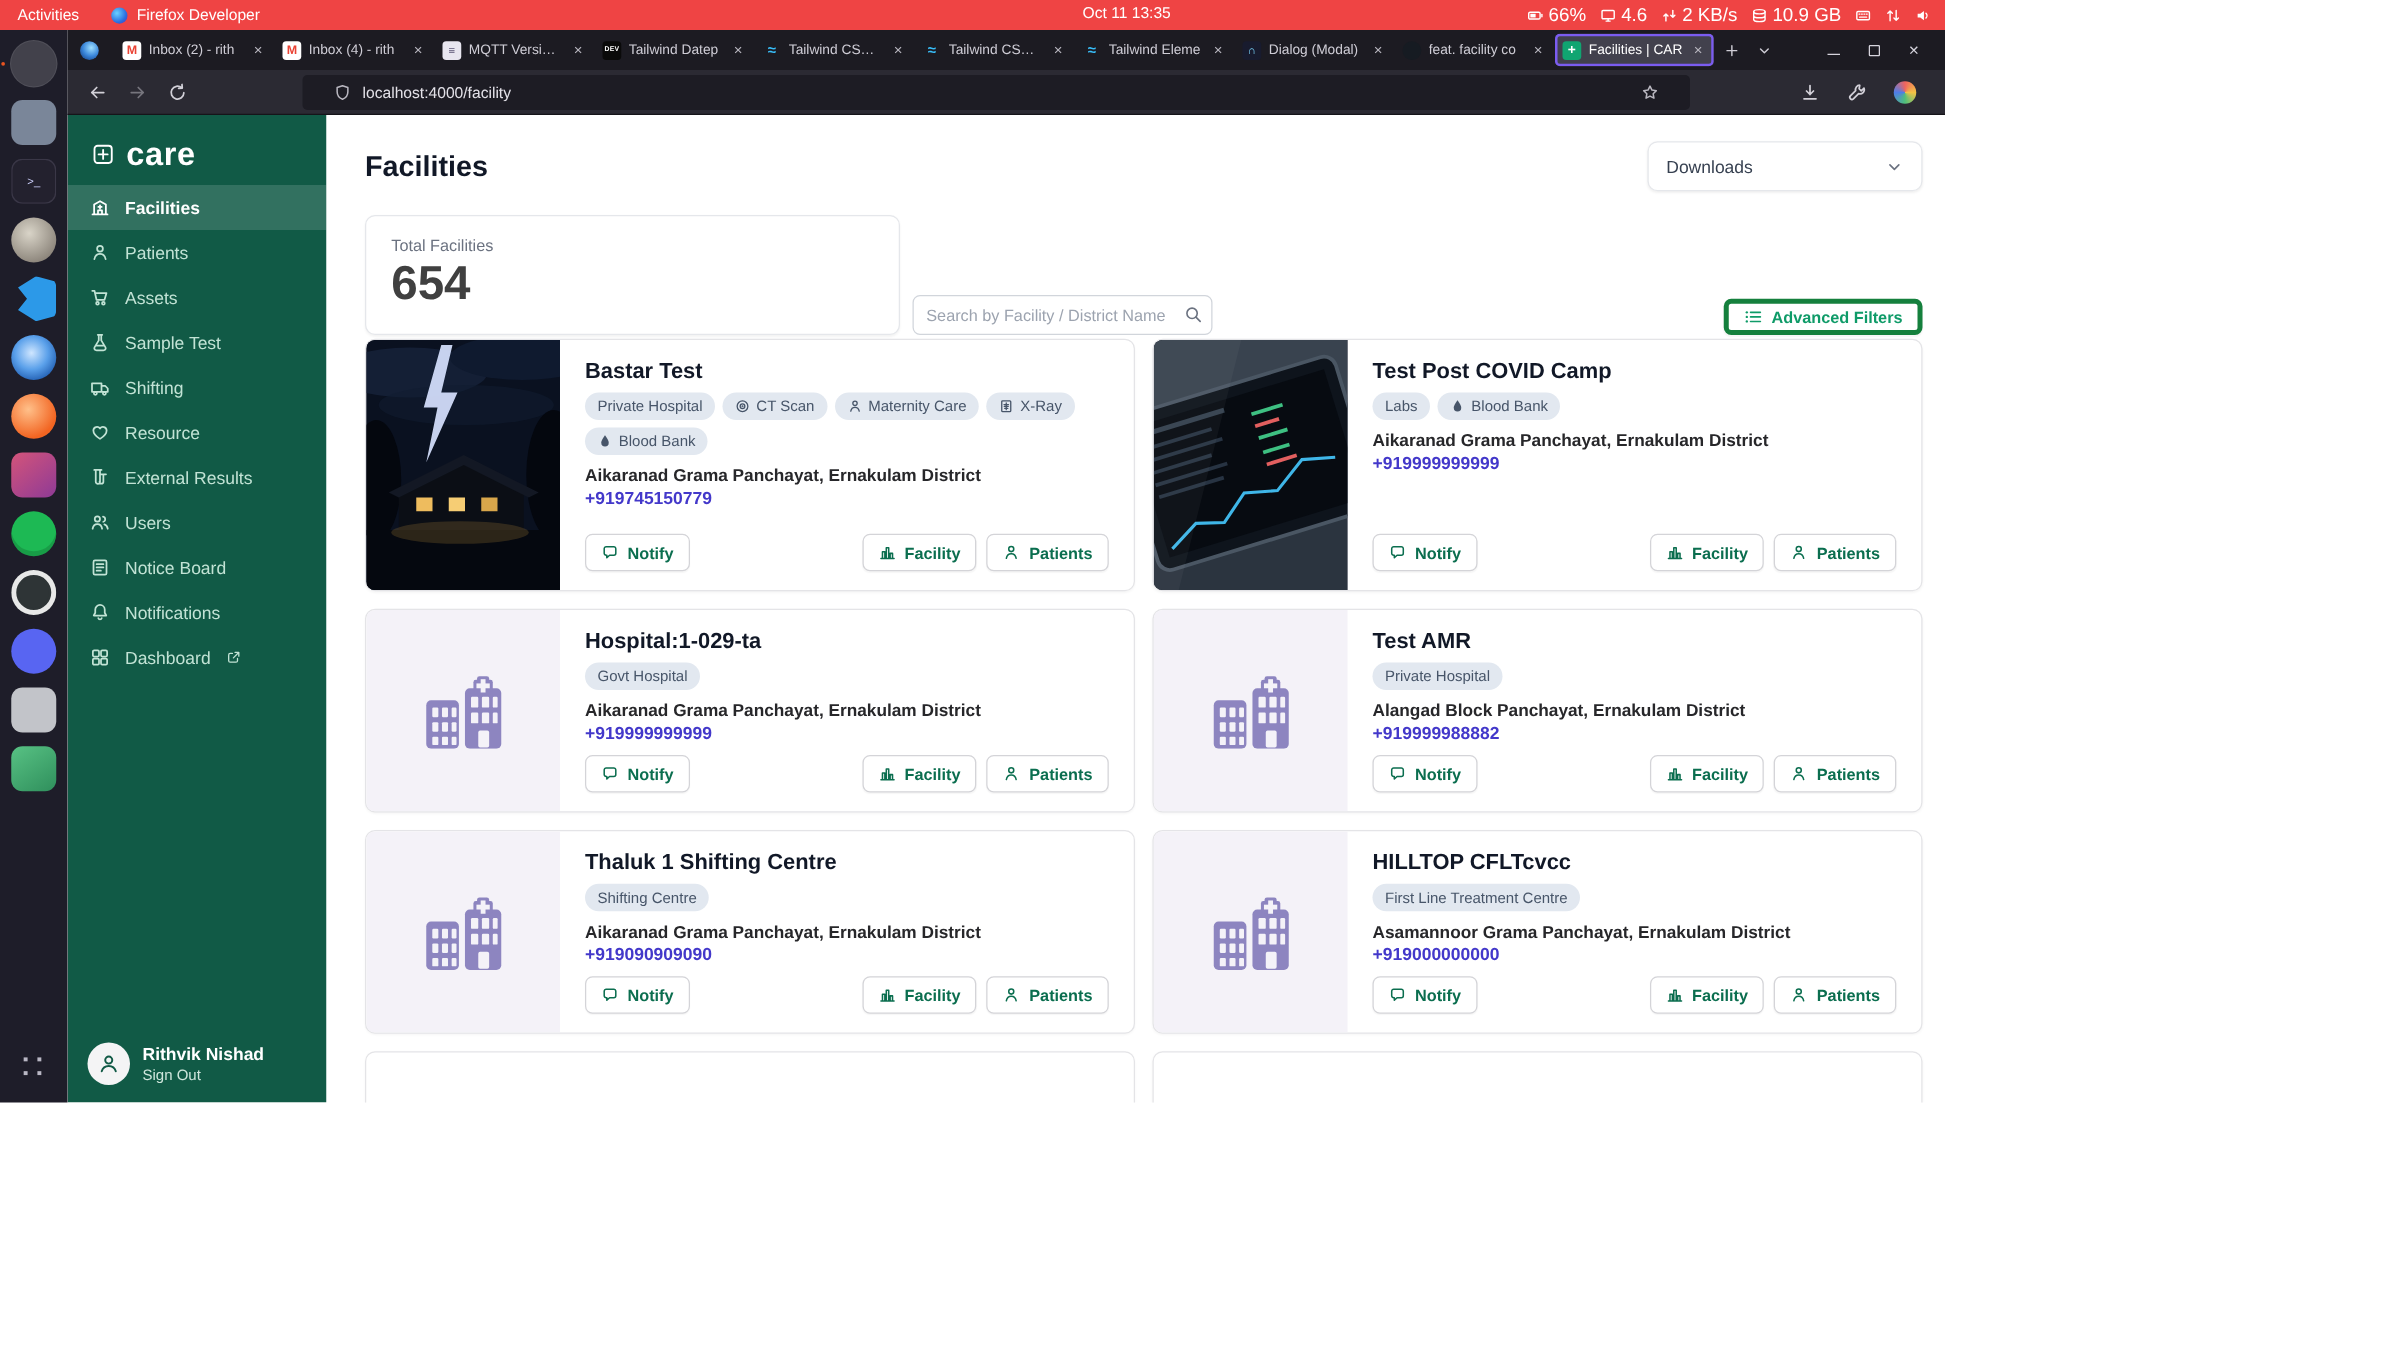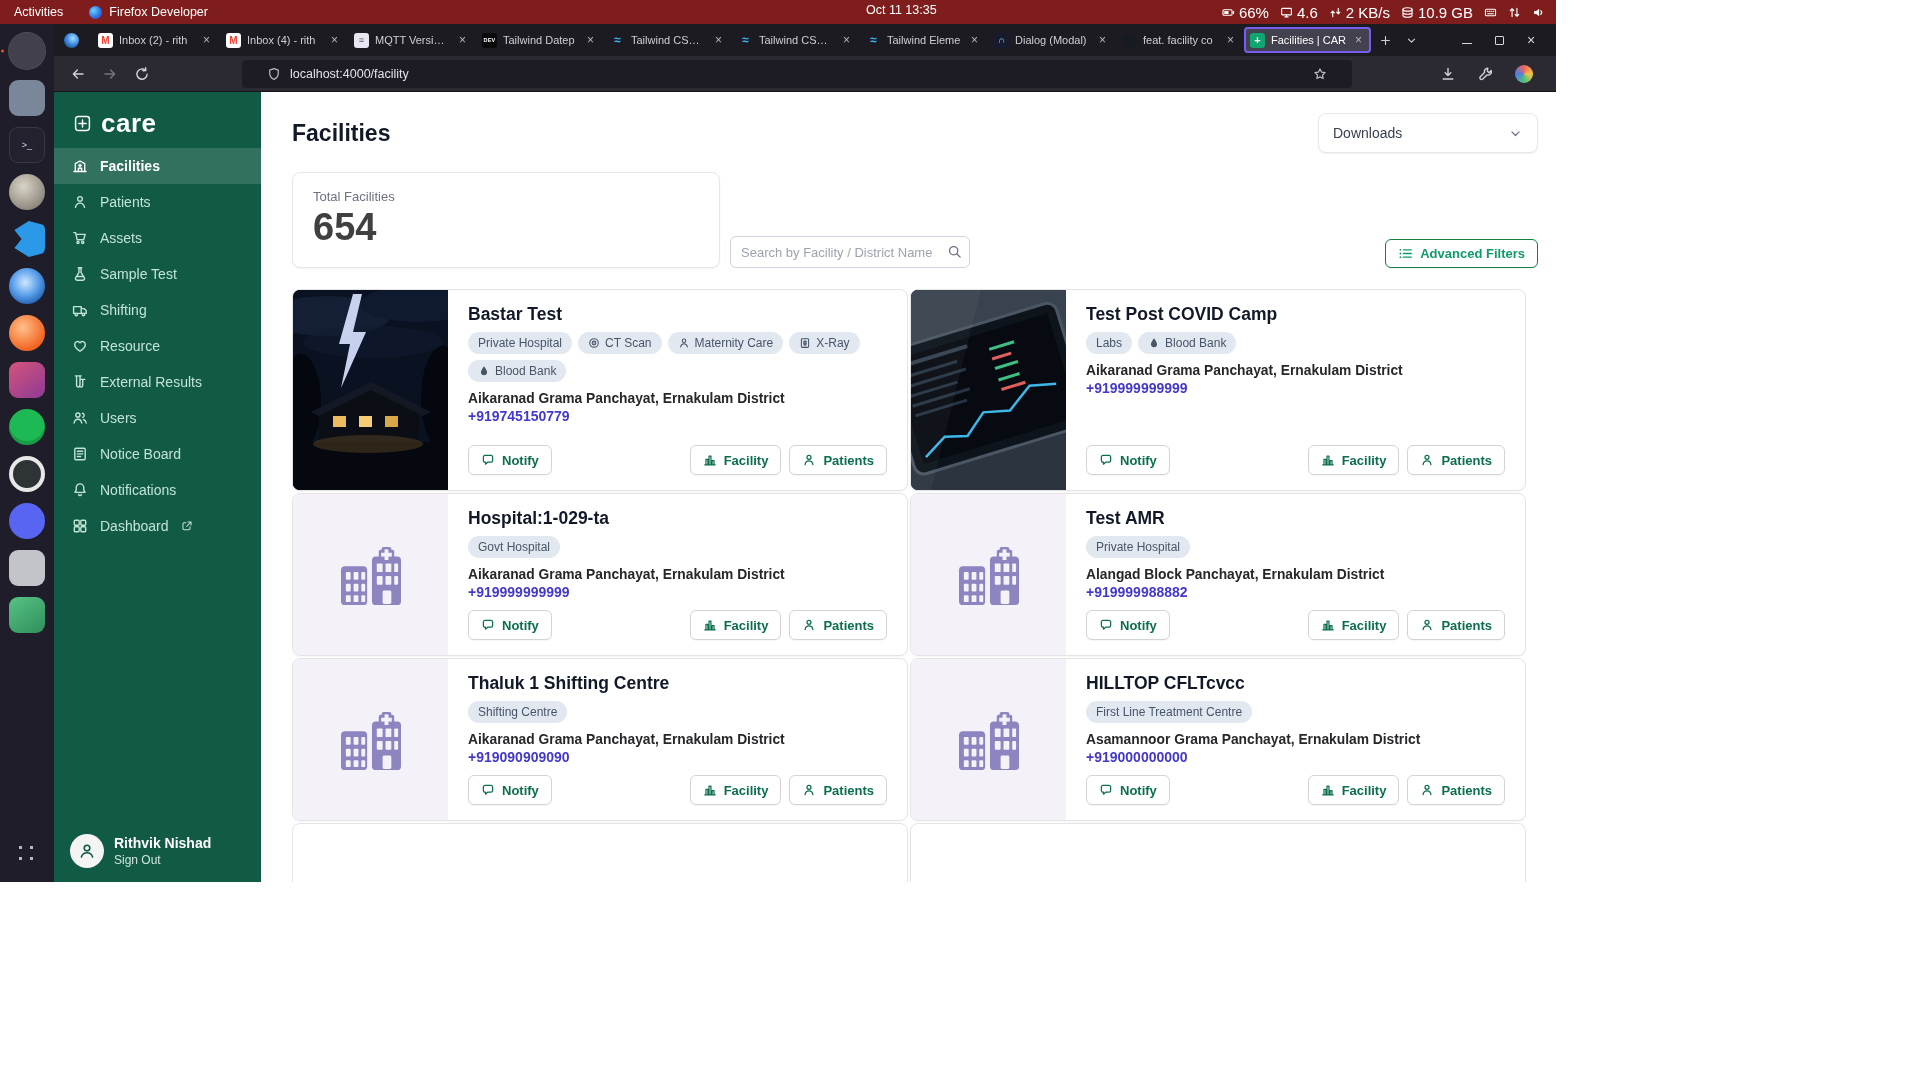--- a/index.html
+++ b/index.html
@@ -1,21 +1,21 @@
 <!DOCTYPE html>
 <html><head>
 <meta charset="utf-8">
 <style>
 *{margin:0;padding:0;box-sizing:border-box;font-family:"Liberation Sans",sans-serif}
 html,body{width:1920px;height:1080px;background:#fff;overflow:hidden}
 body{position:relative}
 .screen{position:absolute;top:0;left:0;width:1556px;height:882px;background:#fff}
 
 
-.topbar{position:absolute;top:0;left:0;width:100%;height:24px;background:#7f1d1d;color:#fff;display:flex;align-items:center;font-size:12.5px;z-index:40}
+.topbar{position:absolute;top:0;left:0;width:100%;height:24px;background:#ef4444;color:#fff;display:flex;align-items:center;font-size:12.5px;z-index:40}
 .tb-left{display:flex;align-items:center;gap:26px;padding-left:14px}
 .tb-app{display:flex;align-items:center;gap:7px}
 .ff-mini{width:13px;height:13px;border-radius:50%;background:radial-gradient(circle at 35% 35%,#6ad1ff,#2b6fe0 60%,#5b2db3)}
 .tb-clock{position:absolute;left:866px;top:0;height:20px;display:flex;align-items:center}
 .tb-right{position:absolute;right:11px;top:0;height:24px;display:flex;align-items:center;gap:11px;font-size:15px}
 .tb-item{display:flex;align-items:center;gap:4px}
 .tb-item svg{display:block}
 
 
 .dock{position:absolute;top:24px;left:0;width:54px;height:858px;background:#1e1d29;display:flex;flex-direction:column;align-items:center;padding:9px 0 10px;gap:11px;z-index:30}
@@ -92,23 +92,23 @@
 .downloads .ic{color:#6b7280}
 
 .stats-row{margin-top:19px;display:flex;align-items:flex-end}
 .total-card{width:428px;height:96px;background:#fff;border:1px solid #e5e7eb;border-radius:8px;box-shadow:0 1px 2px rgba(0,0,0,.05);padding:16px 20px}
 .total-label{font-size:13px;color:#6b7280}
 .total-value{font-size:38px;font-weight:800;color:#404040;margin-top:3px;line-height:1.1}
 .search-box{position:relative;margin-left:10px;margin-top:12px}
 .search-box input{width:240px;height:32px;border:1px solid #d1d5db;border-radius:6px;padding:0 30px 0 10px;font-size:13px;color:#111827;outline:none}
 .search-box input::placeholder{color:#9ca3af}
 .search-ic{position:absolute;right:8px;top:8px;color:#6b7280}
-.adv-btn{margin-left:auto;margin-top:14px;height:29px;padding:0 12px;display:flex;align-items:center;gap:7px;background:#fff;border:1px solid #15803d;border-radius:6px;color:#0f9b68;font-size:13px;font-weight:600;box-shadow:0 1px 1px rgba(0,0,0,.04);cursor:pointer}
-
-.cards{margin-top:21px;display:grid;grid-template-columns:616px 616px;gap:2px}
+.adv-btn{margin-left:auto;margin-top:14px;height:29px;padding:0 12px;display:flex;align-items:center;gap:7px;background:#fff;border:4px solid #15803d;border-radius:6px;color:#0f9b68;font-size:13px;font-weight:600;box-shadow:0 1px 1px rgba(0,0,0,.04);cursor:pointer}
+
+.cards{margin-top:3px;display:grid;grid-template-columns:616px 616px;gap:14px}
 .card{background:#fff;border:1px solid #e4e4e7;border-radius:8px;overflow:hidden;display:flex;box-shadow:0 1px 2px rgba(0,0,0,.04)}
 .card.shell{height:180px}
 .media{width:155px;flex:none;align-self:stretch;display:flex;align-items:center;justify-content:center;overflow:hidden}
 .media.placeholder{background:#f4f2f8}
 .media.photo{background:#0a1120}
 .media-svg{width:100%;height:100%;display:block}
 .card-body{flex:1;padding:14px 20px 15px;display:flex;flex-direction:column;min-width:0}
 .card-title{font-size:17.5px;font-weight:700;color:#111827}
 .badges{margin-top:7px;display:flex;flex-wrap:wrap;gap:6px}
 .badge{height:22px;padding:0 10px;background:#e2e8f0;border-radius:11px;font-size:12px;font-weight:500;color:#475569;display:flex;align-items:center;gap:5px;white-space:nowrap}

